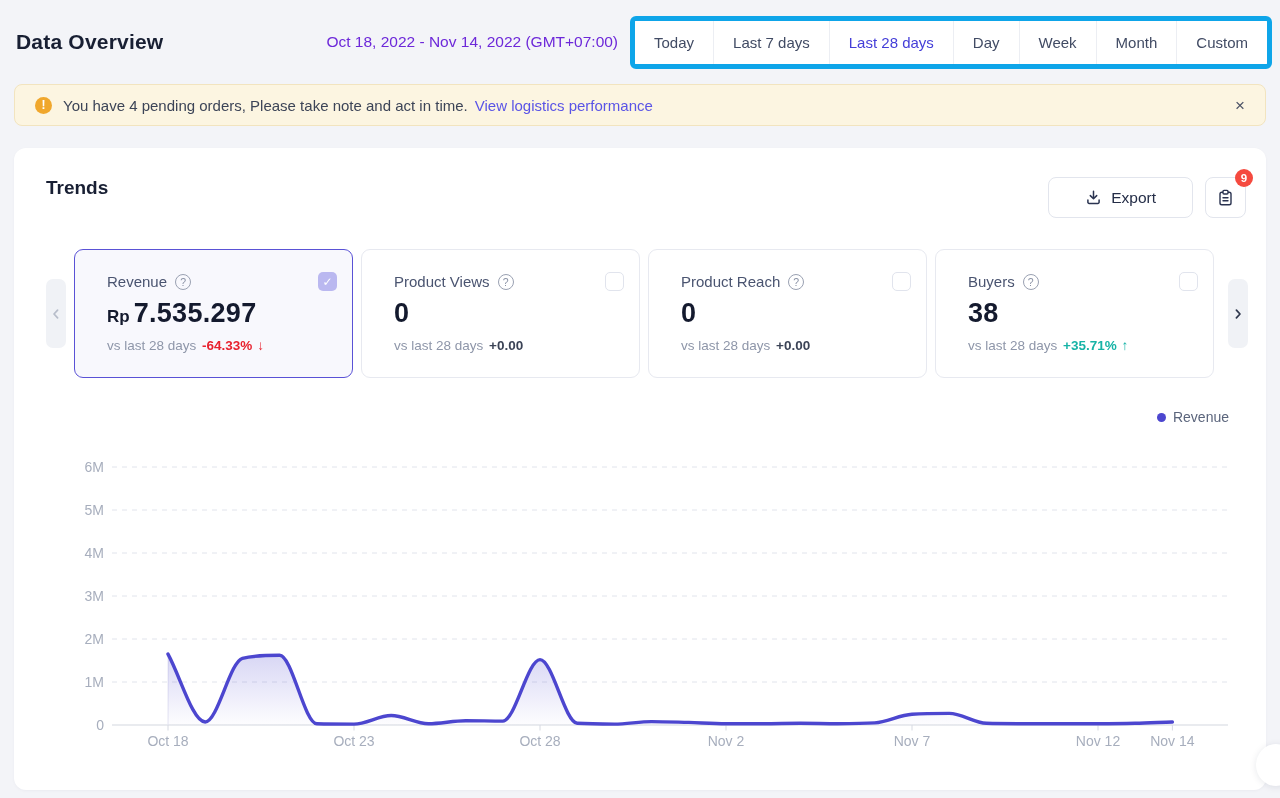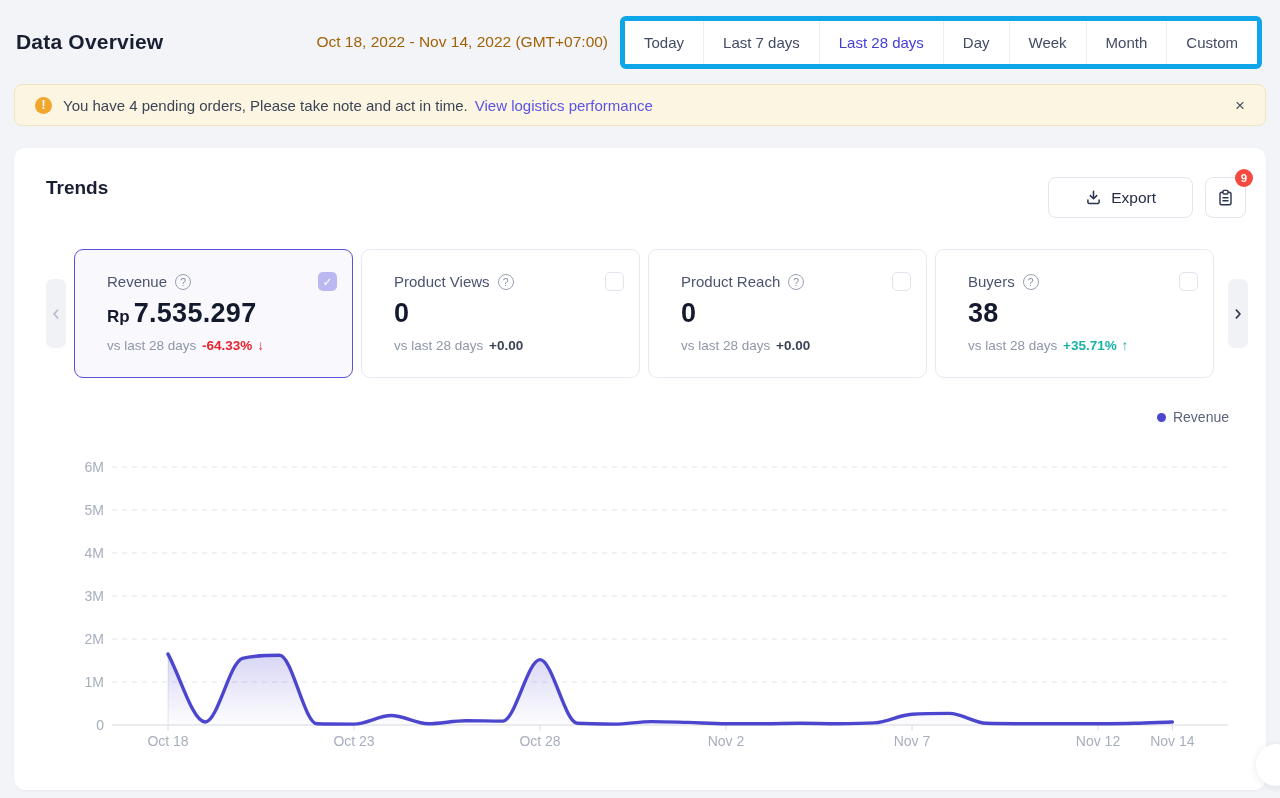--- a/index.html
+++ b/index.html
@@ -3,23 +3,23 @@
 <meta charset="utf-8">
 <style>
   * { margin:0; padding:0; box-sizing:border-box; }
   html,body { width:1280px; height:798px; }
   body {
     position:relative; background:#f3f4f8; overflow:hidden;
     font-family:"Liberation Sans", "DejaVu Sans", sans-serif; color:#1a2139;
   }
   
   .header { position:absolute; top:0; left:0; width:100%; height:84px;
-    display:flex; align-items:center; padding:0 18px 0 16px; }
+    display:flex; align-items:center; padding:0 8px 0 16px; }
   .page-title { font-size:21px; font-weight:bold; color:#181f33; letter-spacing:.2px; }
-  .date-range { margin-left:auto; font-size:15.5px; color:#a16207; margin-right:12px; white-space:nowrap; }
+  .date-range { margin-left:auto; font-size:15.5px; color:#6d28d9; margin-right:12px; white-space:nowrap; }
   .tabs { display:flex; background:#fff; border:5px solid #0ea5e9; border-radius:6px; overflow:hidden; }
   .tab { padding:13px 19px; font-size:15px; color:#414b64; cursor:pointer;
     border-left:1px solid #eceef3; white-space:nowrap; background:#fff; }
   .tab:first-child { border-left:none; }
   .tab.selected { color:#443ed8; }
   
   .banner { position:absolute; top:84px; left:14px; right:14px; height:42px;
     background:#fcf5e1; border:1px solid #f2e4bf; border-radius:8px;
     display:flex; align-items:center; padding:0 20px; font-size:15px; color:#3c4457; }
   .alert-icon { width:17px; height:17px; border-radius:50%; background:#f0a72c; color:#fff;

